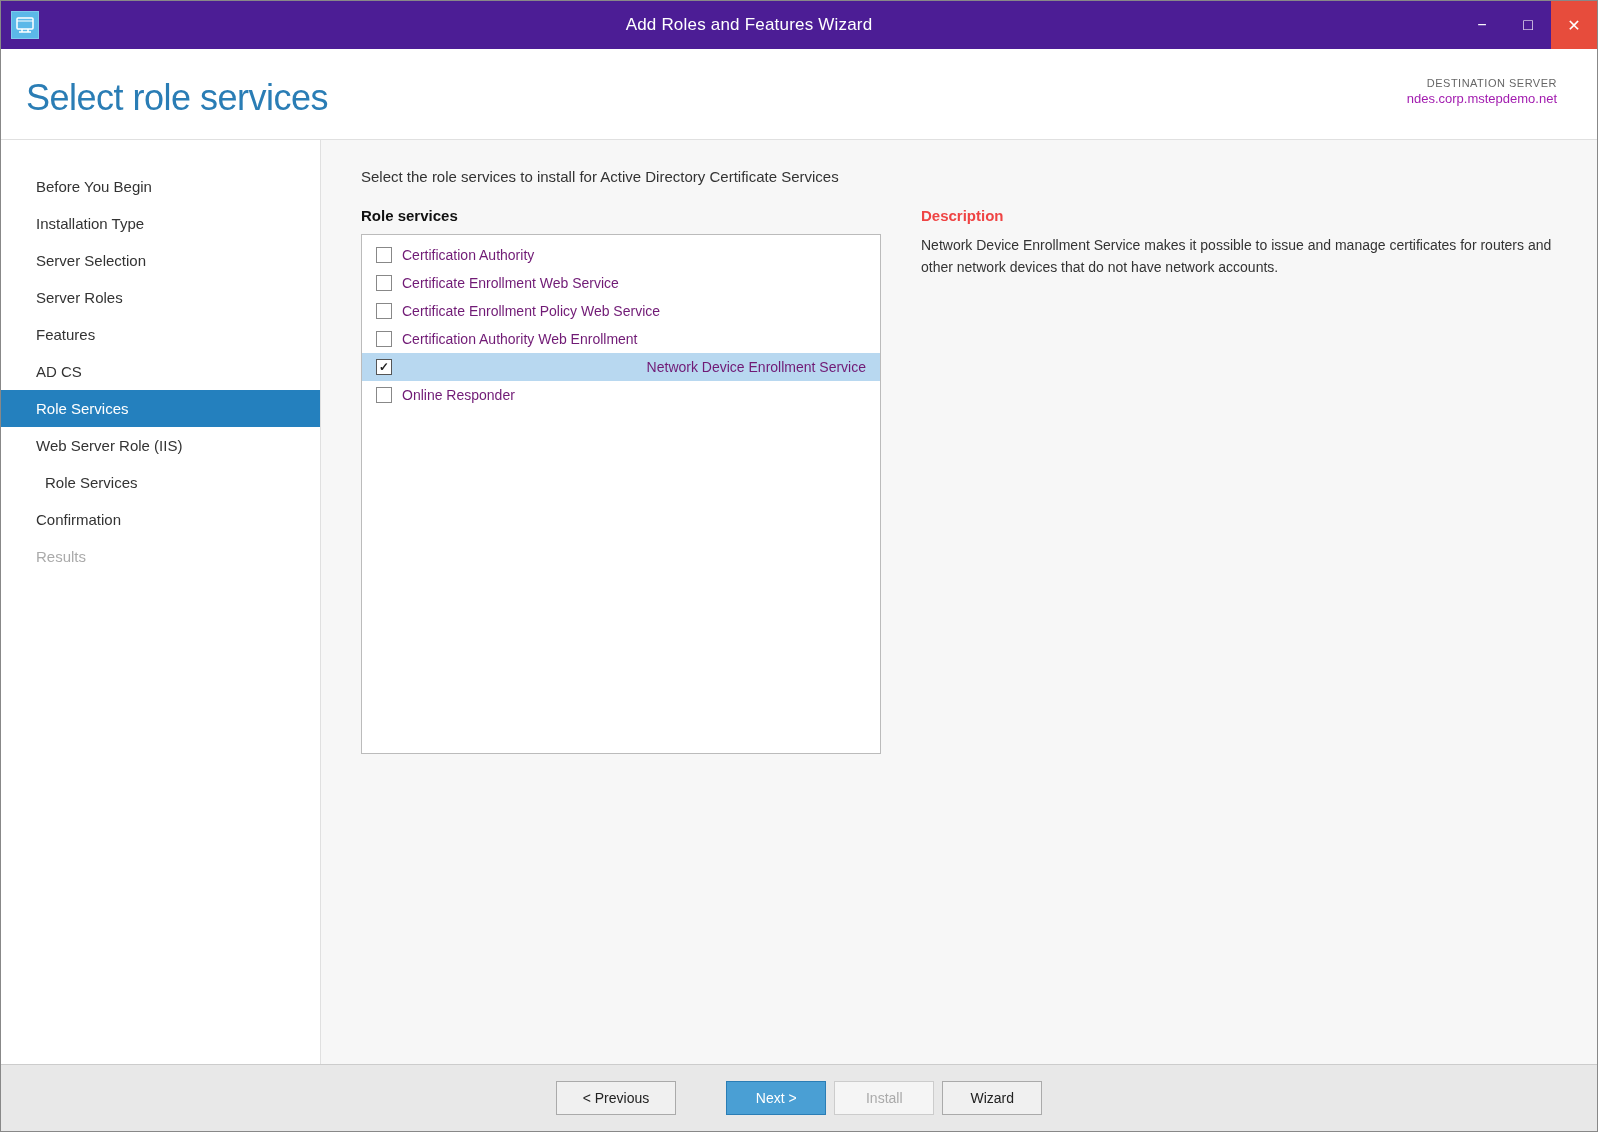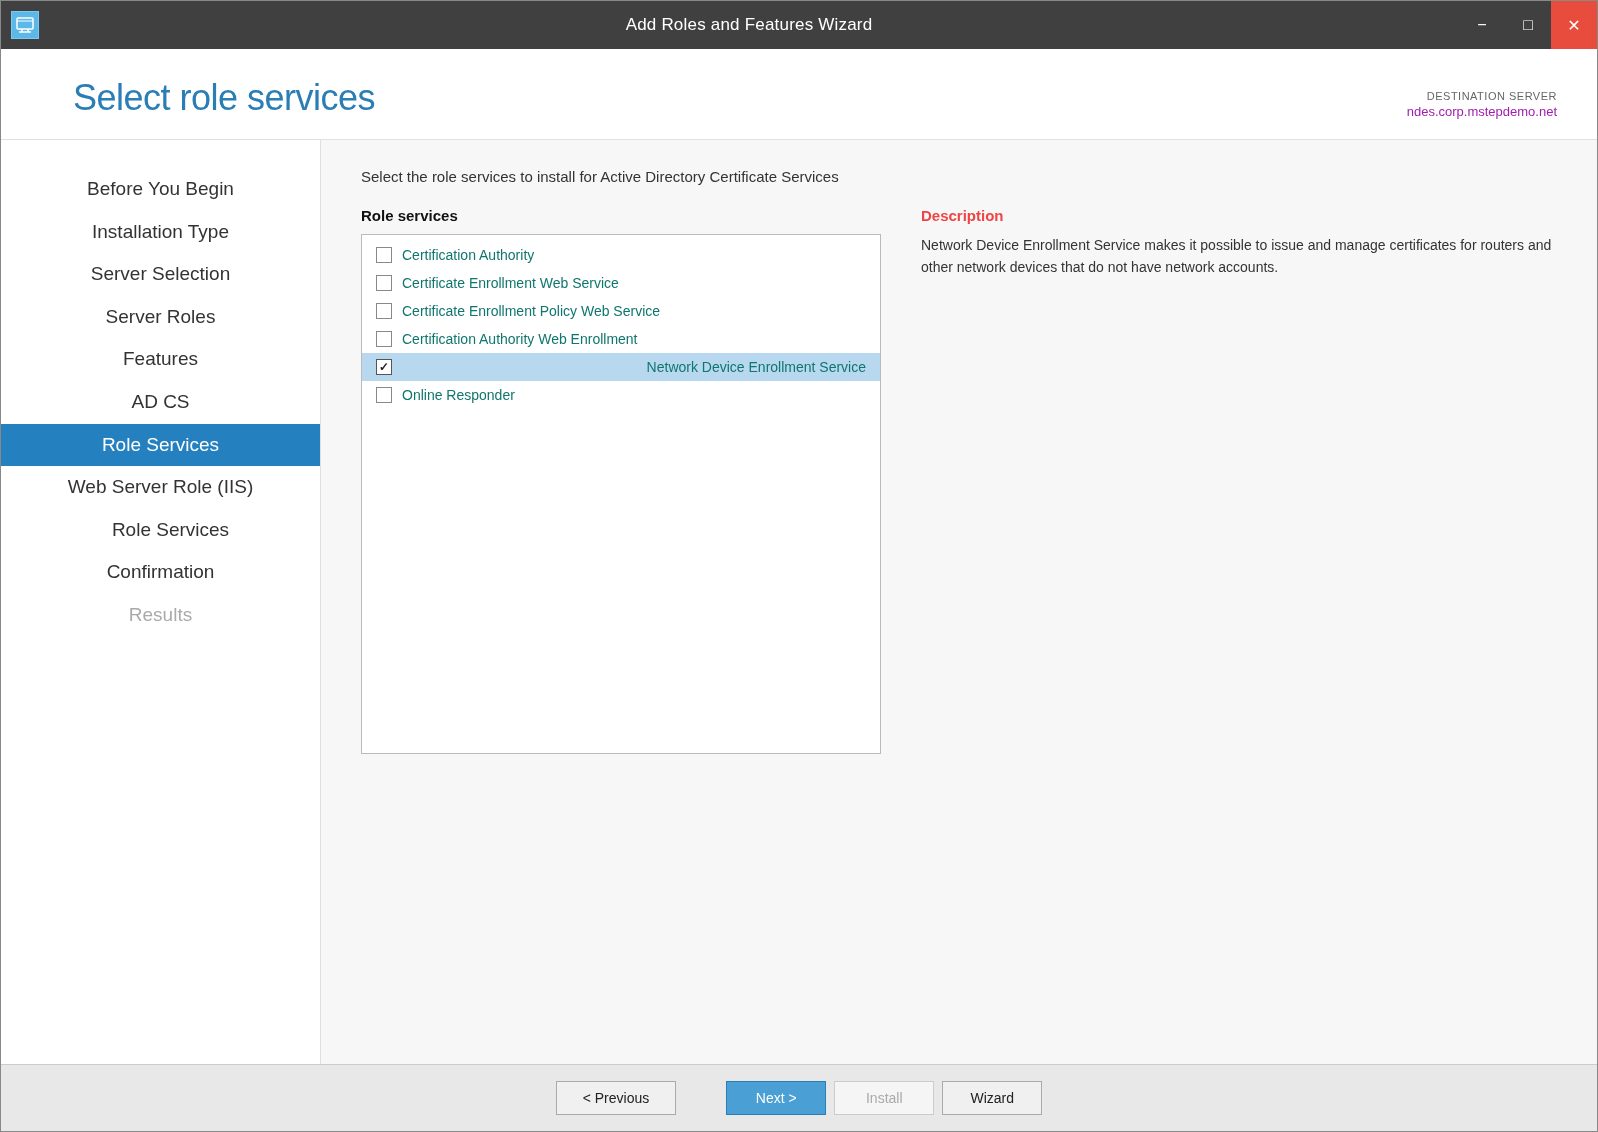--- a/index.html
+++ b/index.html
@@ -2,21 +2,21 @@
 <html><head>
   <meta charset="utf-8">
   <style>
     * { box-sizing: border-box; margin: 0; padding: 0; }
     body { font-family: 'Segoe UI', Tahoma, Geneva, Verdana, sans-serif; background: #f0f0f0; width: 1598px; height: 1132px; overflow: hidden; }
 
     .window { width: 1598px; height: 1132px; display: flex; flex-direction: column; background: #fff; border: 1px solid #888; }
 
     
     .title-bar {
-      background: #404040;
+      background: #4c1d95;
       height: 48px;
       display: flex;
       align-items: center;
       justify-content: space-between;
       padding: 0 0 0 10px;
       flex-shrink: 0;
     }
     .title-bar-icon {
       width: 28px; height: 28px;
       background: #5bb8e8;
@@ -48,23 +48,23 @@
       flex: 1;
       background: #f7f7f7;
       display: flex;
       flex-direction: column;
       overflow: hidden;
     }
 
     
     .header-area {
       background: #fff;
-      padding: 28px 40px 20px 72px;
-      display: flex;
-      align-items: flex-end;
+      padding: 28px 40px 20px 25px;
+      display: flex;
+      align-items: flex-start;
       justify-content: space-between;
       border-bottom: 1px solid #e0e0e0;
       flex-shrink: 0;
     }
     .header-title {
       font-size: 36px;
       font-weight: 300;
       color: #2a7db5;
       letter-spacing: -0.5px;
     }
@@ -95,26 +95,25 @@
 
     
     .sidebar {
       width: 320px;
       background: #fff;
       padding: 28px 0;
       flex-shrink: 0;
       border-right: 1px solid #e0e0e0;
     }
     .sidebar-item {
-      padding: 8px 24px;
-      font-size: 19px;
+      padding: 8px 35px;
+      font-size: 15px;
       color: #333;
       cursor: pointer;
       line-height: 1.4;
-      text-align: center;
     }
     .sidebar-item.active {
       background: #2480be;
       color: #fff;
       font-weight: 500;
     }
     .sidebar-item.sub {
       padding-left: 44px;
     }
     .sidebar-item.disabled {
@@ -155,21 +154,21 @@
       border: 1px solid #bbb;
       background: #fff;
       min-height: 520px;
       padding: 6px 0;
     }
     .service-item {
       display: flex;
       align-items: center;
       padding: 6px 14px;
       font-size: 14px;
-      color: #0f766e;
+      color: #701a75;
       cursor: pointer;
       gap: 10px;
     }
     .service-item.selected {
       background: #b8d8f0;
       justify-content: space-between;
     }
     .service-checkbox {
       width: 16px; height: 16px;
       border: 1px solid #888;

